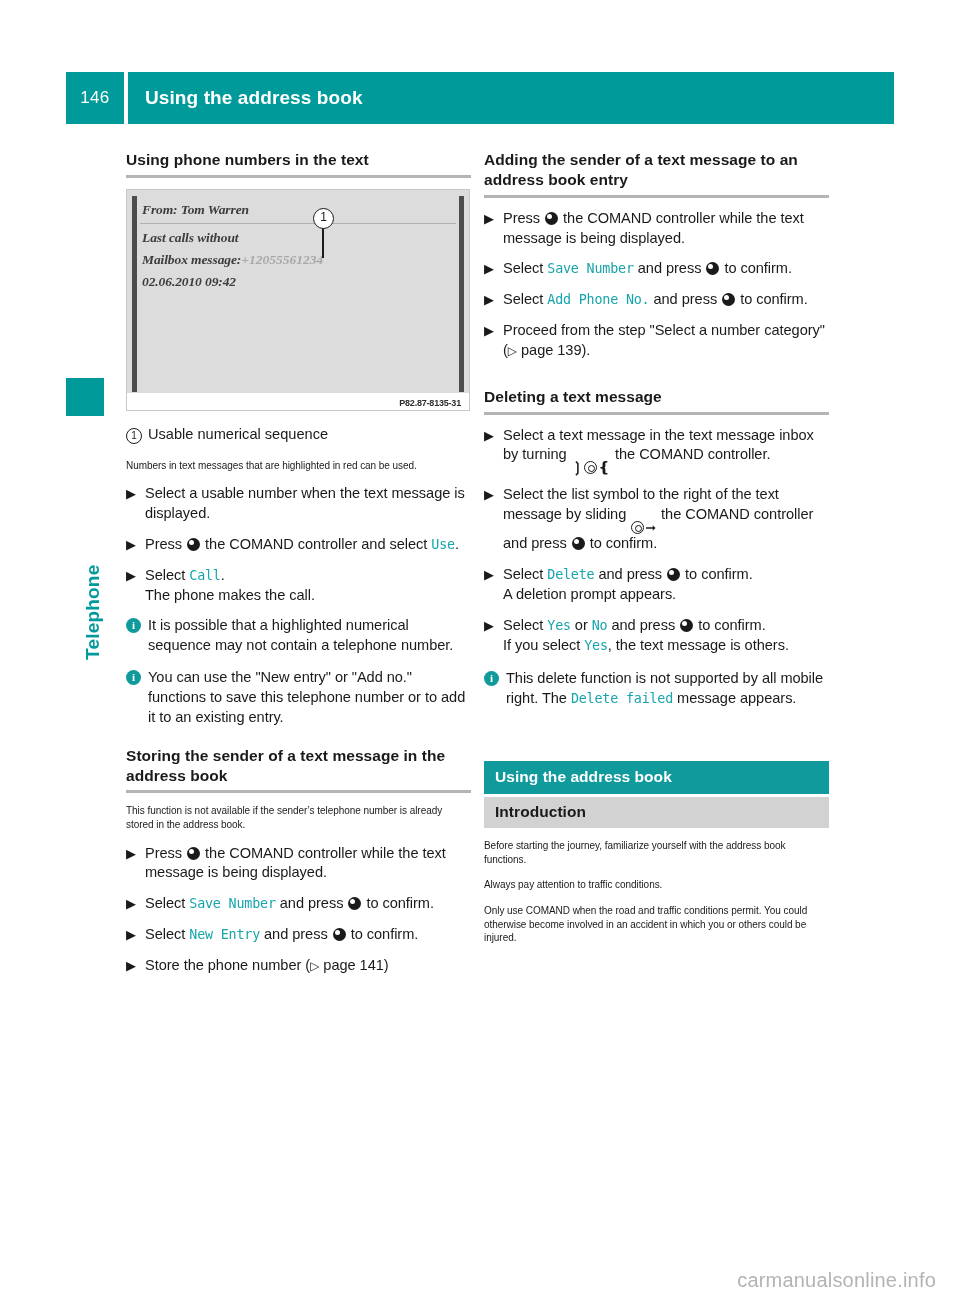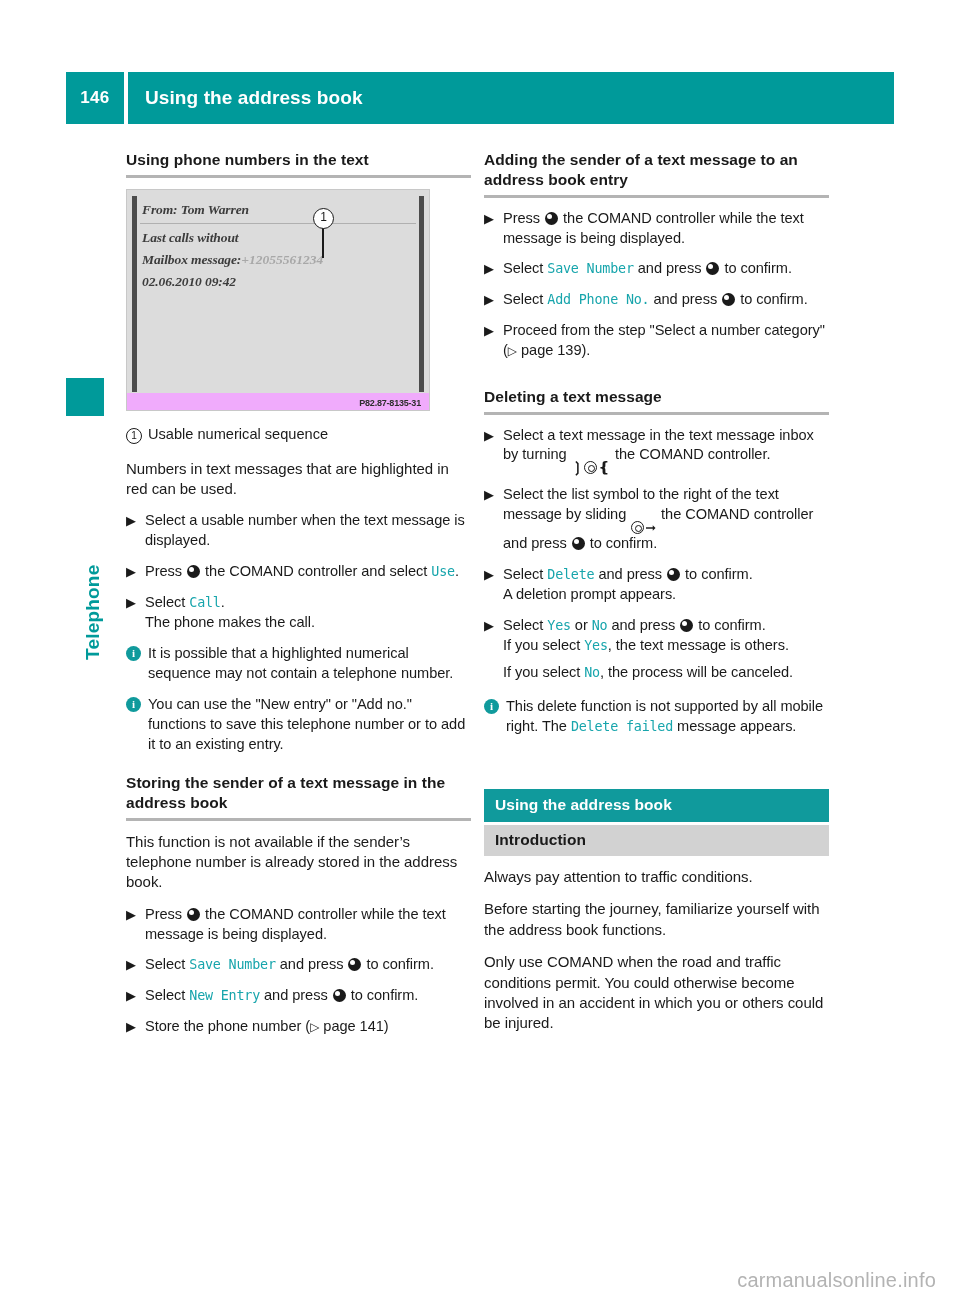--- a/index.html
+++ b/index.html
@@ -24,21 +24,21 @@
     width: 828px;
     height: 52px;
     display: flex;
     align-items: stretch;
   }
   .header-pagenum {
     width: 58px;
     background: #009a9a;
     color: #ffffff;
     font-size: 17px;
-    font-weight: bold;
+    font-weight: normal;
     display: flex;
     align-items: center;
     justify-content: center;
     letter-spacing: 0.3px;
   }
   .header-gap {
     width: 4px;
     background: #ffffff;
   }
   .header-title {
@@ -95,21 +95,21 @@
     margin: 0 0 5px 0;
     line-height: 1.28;
     letter-spacing: 0.05px;
   }
   .rule {
     height: 3px;
     background: #b4b4b4;
     margin: 0 0 11px 0;
   }
   p.body {
-    font-size: 15px;
+    font-size: 10px;
     line-height: 1.36;
     margin: 4px 0 12px 0;
     letter-spacing: -0.05px;
   }
 
   
   .step {
     position: relative;
     padding-left: 19px;
     font-size: 14.6px;
@@ -280,21 +280,21 @@
     margin-left: 1px;
   }
   .g-page {
     font-size: 12px;
     vertical-align: 0px;
   }
 
   
   .figure {
     position: relative;
-    width: 304px;
+    width: 344px;
     height: 222px;
     margin: 0 0 14px 0;
     background: #dcdcdc;
     border: 1px solid #c8c8c8;
     box-sizing: border-box;
   }
   .fig-sidebar-l {
     position: absolute;
     left: 5px;
     top: 6px;
@@ -363,21 +363,21 @@
     height: 32px;
     background: #1a1a1a;
     z-index: 1;
   }
   .fig-footbar {
     position: absolute;
     left: 0;
     right: 0;
     bottom: 0;
     height: 17px;
-    background: #f0abfc;
+    background: #ffffff;
   }
   .fig-code {
     position: absolute;
     right: 8px;
     bottom: 2px;
     font-family: "Liberation Sans", sans-serif;
     font-weight: bold;
     font-size: 9px;
     color: #2d2d2d;
     letter-spacing: -0.2px;
@@ -529,31 +529,30 @@
   </div>
 
   <div class="step">
     <span class="bullet">▶</span><span>Select </span><span class="ui">Delete</span><span> and press </span><span class="g-press"></span><span> to confirm.</span>
     <span class="sub">A deletion prompt appears.</span>
   </div>
 
   <div class="step">
     <span class="bullet">▶</span><span>Select </span><span class="ui">Yes</span><span> or </span><span class="ui">No</span><span> and press </span><span class="g-press"></span><span> to confirm.</span>
     <span class="sub"><span>If you select </span><span class="ui">Yes</span><span>, the text message is others.</span></span>
-    <span class="sub" style="margin-top:8px;"><span>If you select </span><span class="ui">No</span><span>, the process will be canceled.</span></span>
   </div>
 
   <div class="note" style="margin-top:14px;">
     <span class="ibadge">i</span><span>This delete function is not supported by all mobile right. The </span><span class="ui">Delete failed</span><span> message appears.</span>
   </div>
 
   <div class="spacer-lg"></div>
 
   <div class="banner-teal">Using the address book</div>
   <div class="banner-gray">Introduction</div>
 
+  <p class="body">Before starting the journey, familiarize yourself with the address book functions.</p>
   <p class="body">Always pay attention to traffic conditions.</p>
-  <p class="body">Before starting the journey, familiarize yourself with the address book functions.</p>
   <p class="body">Only use COMAND when the road and traffic conditions permit. You could otherwise become involved in an accident in which you or others could be injured.</p>
 
 </div>
 
 <div class="watermark">carmanualsonline.info</div>
 
 </body></html>

